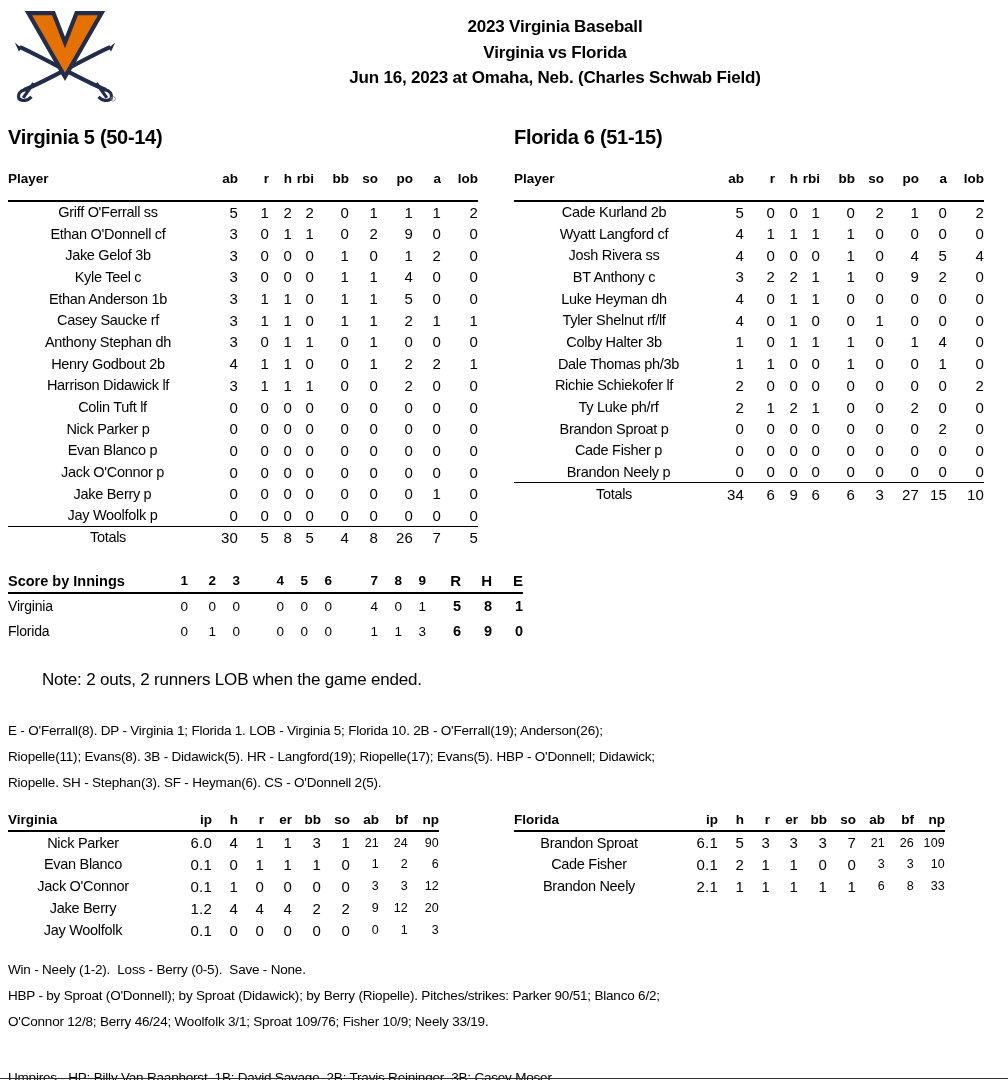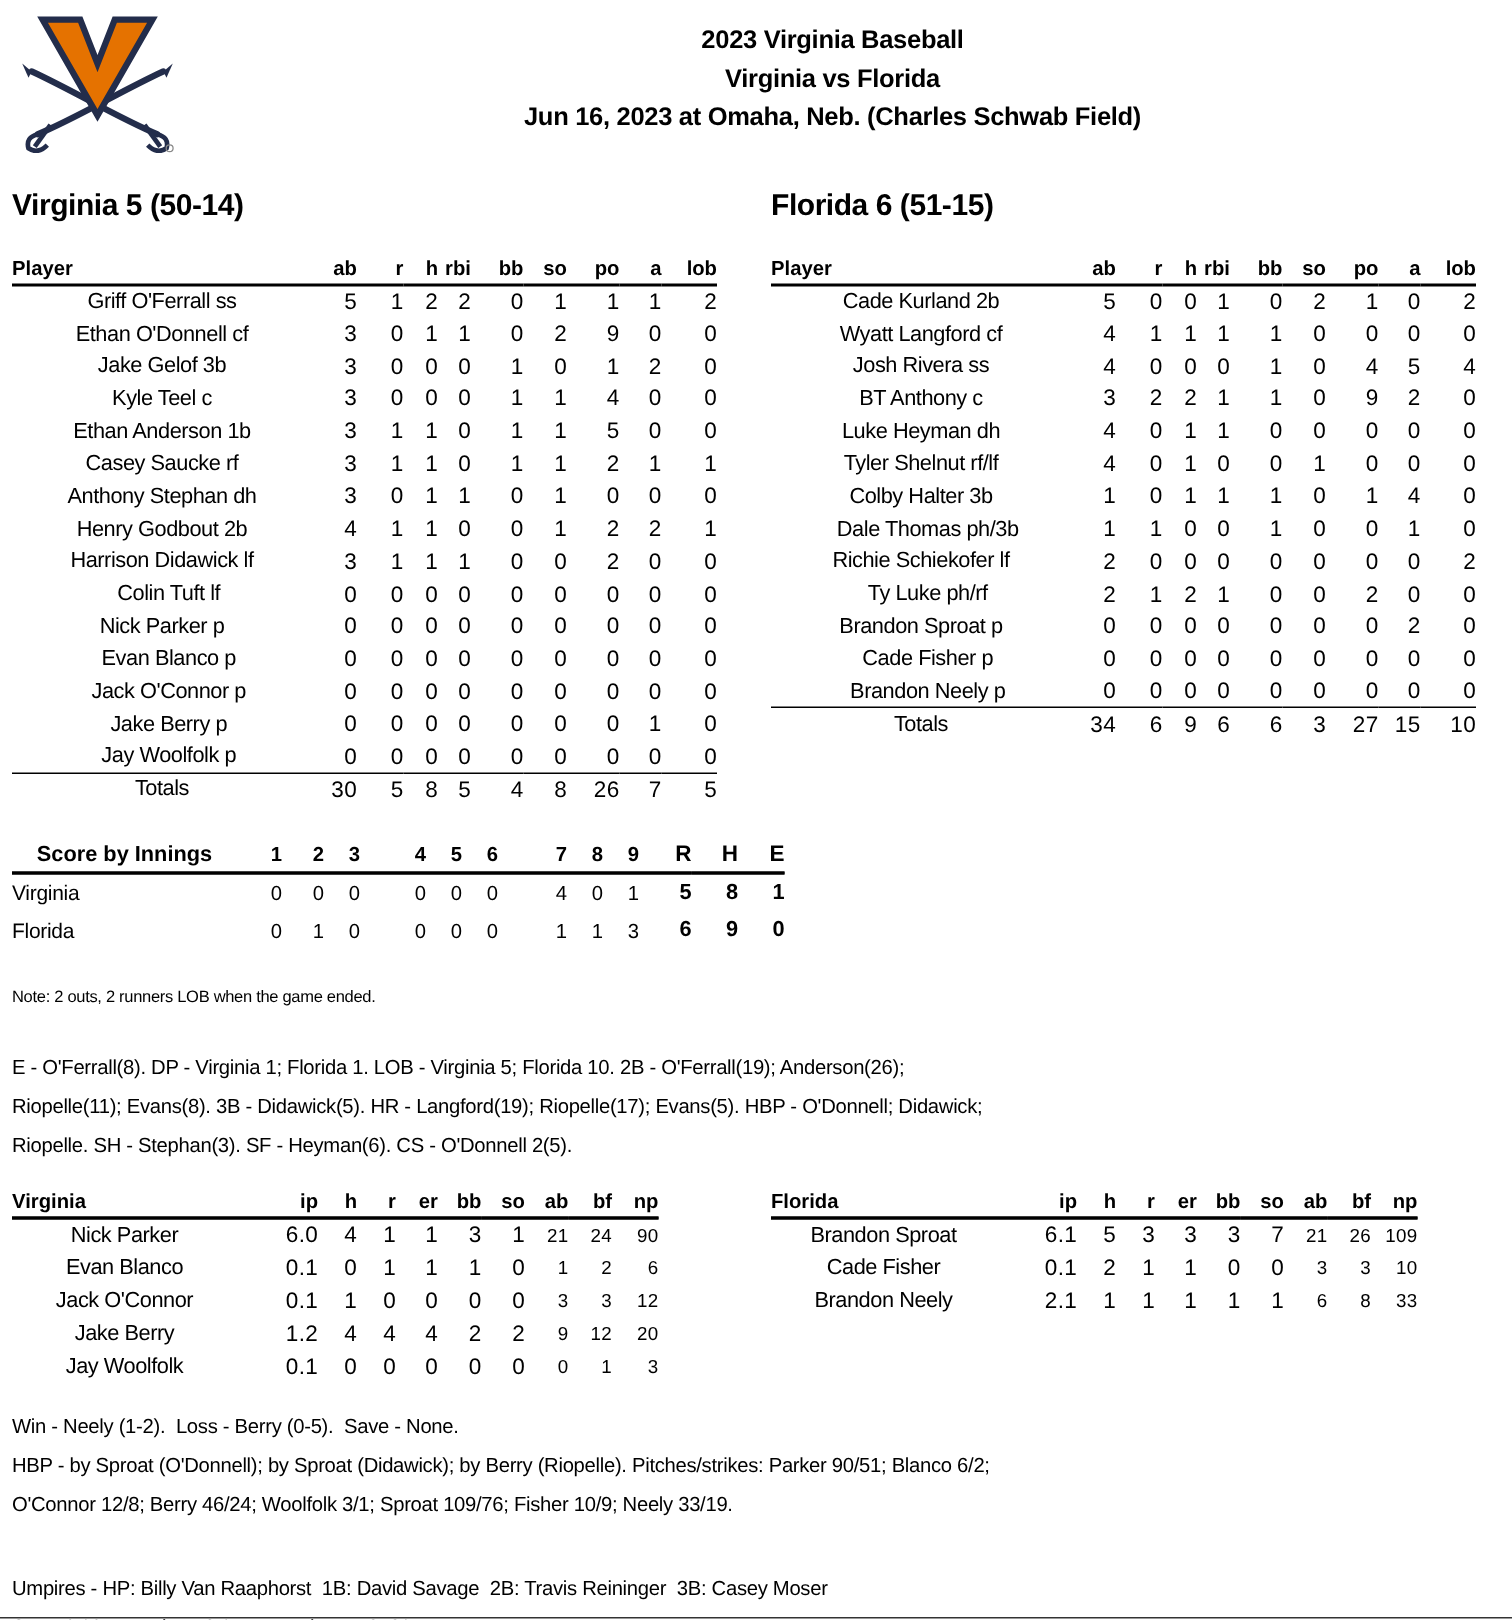--- a/index.html
+++ b/index.html
@@ -27,53 +27,53 @@
   .teams { margin-top: 20px; }
   .team-heading { font-size: 20px; font-weight: bold; letter-spacing: -0.3px; margin: 0 0 22px 0; }
 
   
   table { border-collapse: collapse; table-layout: fixed; }
   td, th { padding: 0; white-space: nowrap; }
 
   table.batting { width: 470px; }
   table.batting th {
     font-size: 13.5px; font-weight: bold; text-align: right;
-    border-bottom: 2px solid #000; padding-bottom: 3px;
+    border-bottom: 2px solid #000; padding-bottom: 14px;
   }
   table.batting th.name, table.pitching th.name { text-align: left; }
   table.batting td { font-size: 15px; text-align: right; height: 21.7px; letter-spacing: 0.2px; }
   table.batting td.name, table.pitching td.name {
     text-align: center; font-size: 14.5px; letter-spacing: -0.3px;
   }
   tr.indent td.name { padding-left: 9px; }
   tr.totals td { border-top: 1.5px solid #000; }
 
   table.innings { width: 515px; margin-top: 24px; }
   table.innings th {
     font-size: 13.5px; font-weight: bold; text-align: right;
     border-bottom: 2px solid #000; padding-bottom: 3px;
   }
-  table.innings th.name { text-align: center; font-size: 14.5px; margin-top: 41px; }
+  table.innings th.name { text-align: left; font-size: 14.5px; margin-top: 41px; }
   table.innings th.rhe { font-size: 15px; }
   table.innings td { font-size: 13.5px; text-align: right; height: 25.5px; }
   table.innings td.name { text-align: left; font-size: 14px; letter-spacing: -0.2px; }
   table.innings td.rhe { font-weight: bold; font-size: 14.5px; }
 
   table.pitching { width: 431px; }
   table.pitching th {
     font-size: 13.5px; font-weight: bold; text-align: right;
     border-bottom: 2px solid #000; padding-bottom: 3px;
   }
   table.pitching td { font-size: 15px; text-align: right; height: 22px; letter-spacing: 0.2px; }
   table.pitching td:nth-child(8),
   table.pitching td:nth-child(9),
   table.pitching td:nth-child(10) { font-size: 12.5px; }
 
   
-  .note-line { font-size: 11px; margin-top: 26px; letter-spacing: -0.2px; }
+  .note-line { font-size: 17px; margin-top: 26px; letter-spacing: -0.2px; margin-left: 34px; }
   .summary-block { margin-top: 28px; font-size: 13.5px; line-height: 26px; letter-spacing: -0.2px; }
   .pitching-section { margin-top: 16px; }
   .decision-block { margin-top: 16px; font-size: 13.5px; line-height: 26px; letter-spacing: -0.2px; }
   .umpires-block { margin-top: 30px; font-size: 13.5px; line-height: 26px; letter-spacing: -0.2px; }
   .bottom-rule { position: absolute; left: 0; right: 0; bottom: 1px; border-top: 1.5px solid #333; }
 </style>
 </head>
 <body>
 
 <div class="page">

